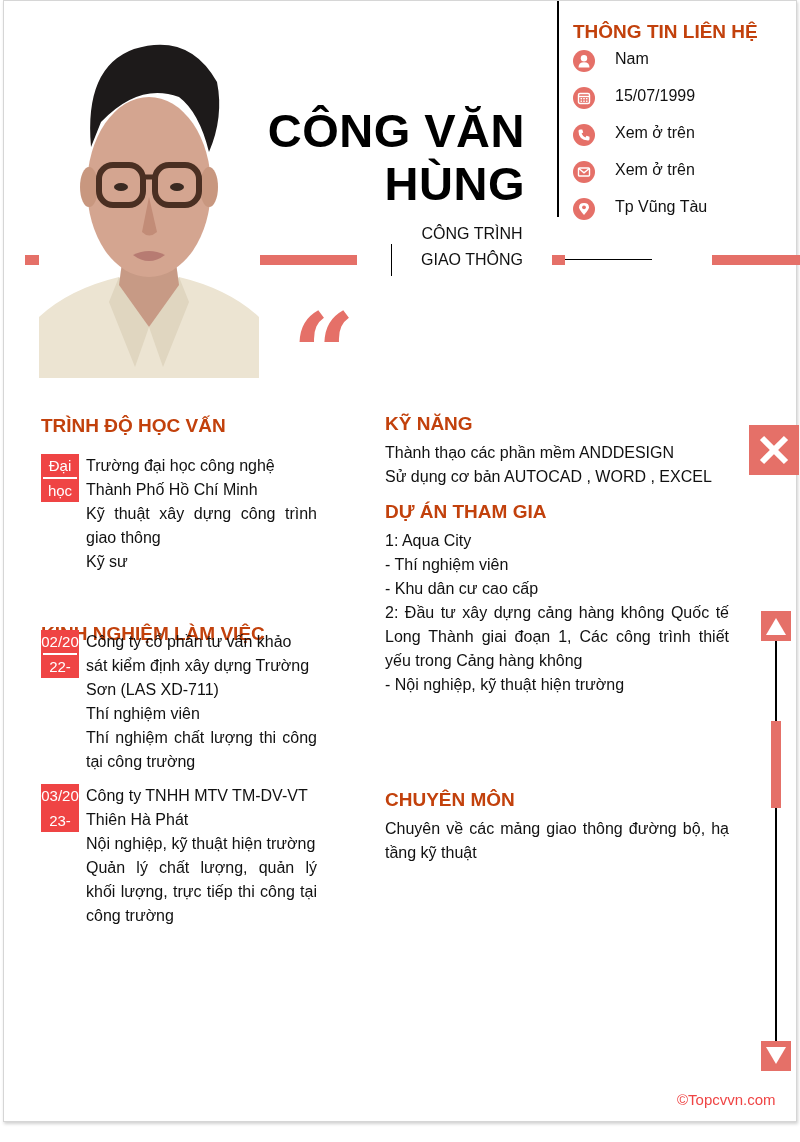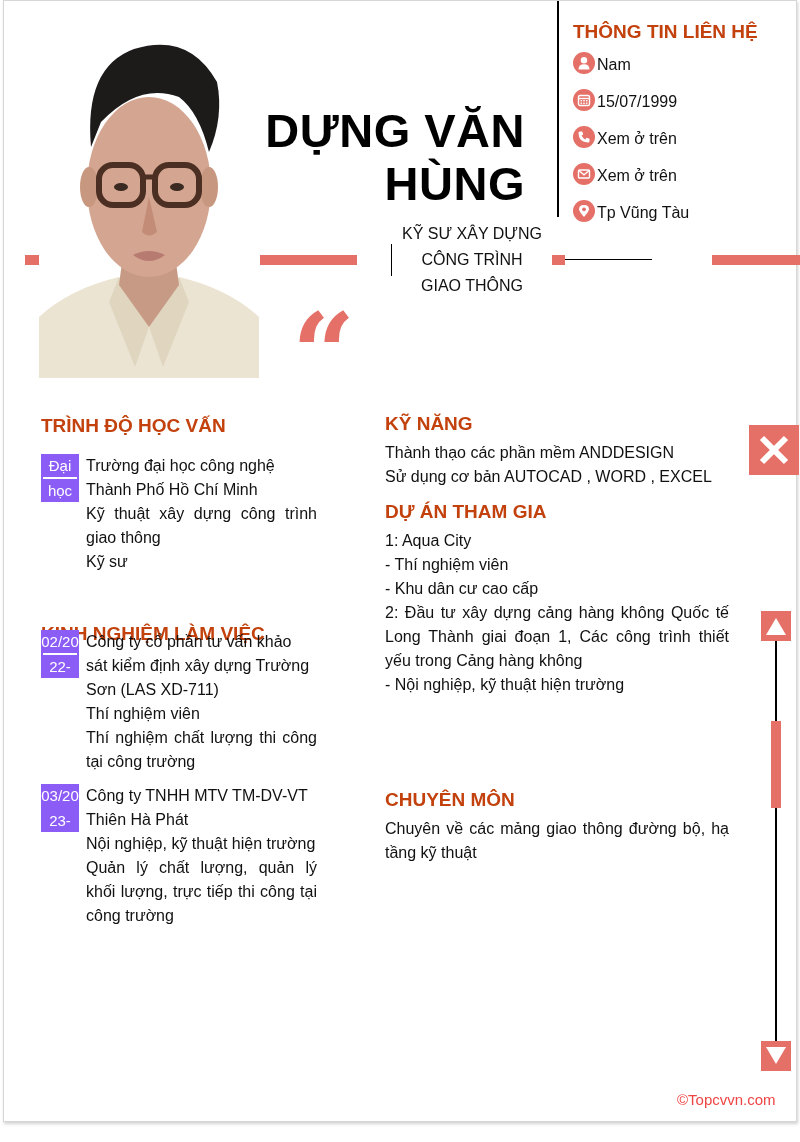--- a/index.html
+++ b/index.html
@@ -43,21 +43,21 @@
   .bar2 { left: 256px; width: 97px; }
   .bar3 { left: 548px; width: 13px; }
   .bar4 { left: 708px; width: 88px; }
   .hline-right { left: 561px; top: 258px; width: 87px; height: 1px; background: #000; }
 
   
   .contact-title {
     left: 569px; top: 20px; font-weight: bold; font-size: 20px; color: #111; white-space: nowrap;
   }
   .contact-item {
-    left: 569px; height: 24px; display: flex; align-items: flex-end; gap: 2px;
+    left: 569px; height: 24px; display: flex; align-items: flex-start; gap: 20px;
     font-size: 16px; color: #111; white-space: nowrap;
   }
   .contact-item .ic {
     width: 22px; height: 22px; border-radius: 50%; background: #e57068;
     display: flex; align-items: center; justify-content: center; flex: 0 0 22px;
   }
   .ci-0 { top: 49px; }
   .ci-1 { top: 86px; }
   .ci-2 { top: 123px; }
   .ci-3 { top: 160px; }
@@ -73,21 +73,21 @@
     line-height: 24px; color: #111; text-align: justify;
   }
 
   
   .sec-title { font-weight: bold; font-size: 19px; color: #c2410c; white-space: nowrap; }
   .txt { font-size: 16px; line-height: 24px; color: #111; }
   .justify { text-align: justify; }
 
   .edu-title { left: 37px; top: 414px; }
   .date-badge {
-    background: #8b5cf6; color: #fff; font-size: 15px; text-align: center;
+    background: #ef4444; color: #fff; font-size: 15px; text-align: center;
     width: 38px; line-height: 24px;
   }
   .date-badge .sep { display: block; height: 1.5px; background: #fff; margin: 0 2px; }
   .date-badge span { display: block; height: 23px; }
 
   .edu-badge { left: 37px; top: 453px; }
   .edu-text { left: 82px; top: 453px; width: 231px; }
 
   .exp-title { left: 37px; top: 622px; }
   .exp1-badge { left: 37px; top: 629px; }
@@ -145,27 +145,26 @@
       <line x1="104" y1="150" x2="116" y2="150" stroke="#4a2f22" stroke-width="5"></line>
       <ellipse cx="82" cy="160" rx="7" ry="4" fill="#3a2a22"></ellipse>
       <ellipse cx="138" cy="160" rx="7" ry="4" fill="#3a2a22"></ellipse>
 
       <path d="M110 170 L103 205 Q110 212 118 205 Z" fill="#c28c77"></path>
 
       <path d="M94 228 Q110 220 126 228 Q110 240 94 228 Z" fill="#b77b72"></path>
     </svg>
   </div>
 
-  <div class="abs name-line name1">DỰNG VĂN</div>
+  <div class="abs name-line name1">CÔNG VĂN</div>
   <div class="abs name-line name2">HÙNG</div>
 
   <div class="abs vline-top"></div>
 
   <div class="abs job-title">
-    <div>KỸ SƯ XÂY DỰNG</div>
     <div>CÔNG TRÌNH</div>
     <div>GIAO THÔNG</div>
   </div>
   <div class="abs vline-job"></div>
 
   <div class="abs bar bar1"></div>
   <div class="abs bar bar2"></div>
   <div class="abs bar bar3"></div>
   <div class="abs hline-right"></div>
   <div class="abs bar bar4"></div>

